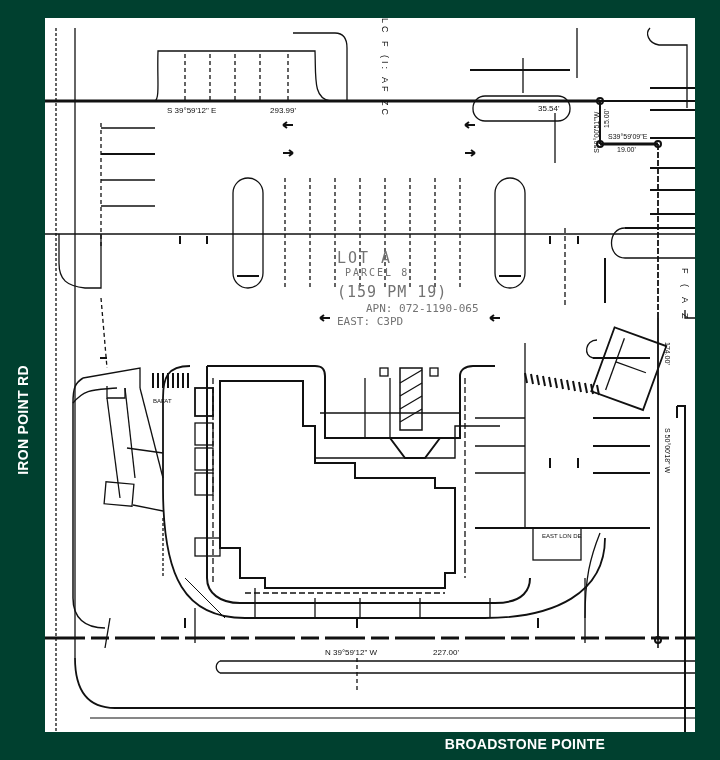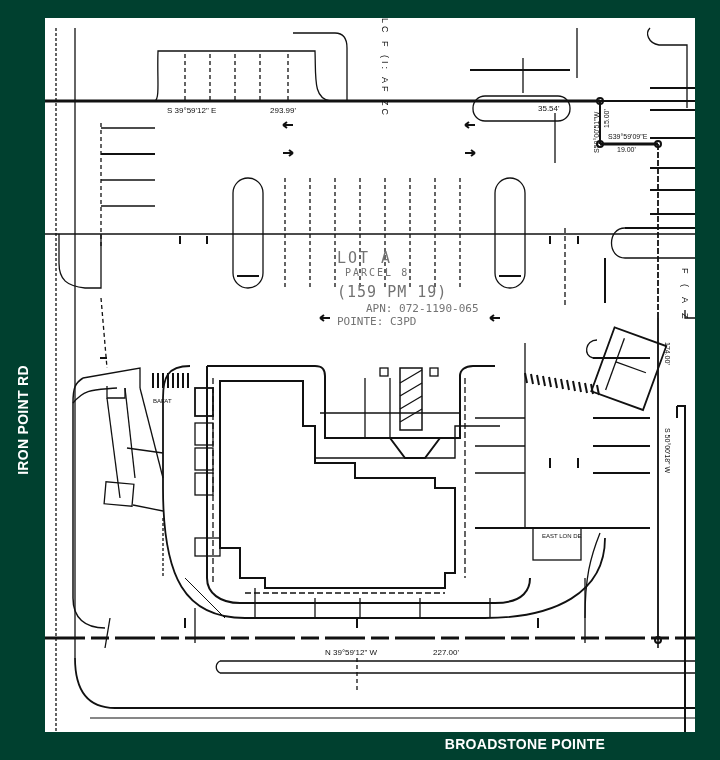--- a/index.html
+++ b/index.html
@@ -277,21 +277,21 @@
         <line x1="454" y1="258" x2="476" y2="258"></line>
         <line x1="55" y1="340" x2="62" y2="340"></line>
       </g>
     </g>
   </svg>
 
   <div class="lot-text" style="left:292px;top:233px;font-size:15px;letter-spacing:2px;">LOT A</div>
   <div class="lot-text" style="left:300px;top:250px;font-size:10px;letter-spacing:2px;text-align:center;">PARCEL 8</div>
   <div class="lot-text" style="left:292px;top:267px;font-size:15px;letter-spacing:1px;text-align:right;">(159 PM 19)</div>
   <div class="lot-text" style="left:304px;top:285px;font-size:11px;margin-left:17px;">APN: 072-1190-065</div>
-  <div class="lot-text" style="left:292px;top:298px;font-size:11px;">POINTE: C3PD</div>
+  <div class="lot-text" style="left:292px;top:298px;font-size:11px;">EAST: C3PD</div>
 
   <div class="dim" style="left:122px;top:88px;">S 39°59'12" E</div>
   <div class="dim" style="left:225px;top:88px;">293.99'</div>
   <div class="dim" style="left:493px;top:86px;">35.54'</div>
   <div class="dim v" style="left:548px;top:135px;font-size:7px;">S50°00'51"W</div>
   <div class="dim v" style="left:558px;top:110px;font-size:7px;">15.00'</div>
   <div class="dim" style="left:563px;top:115px;font-size:7px;">S39°59'09"E</div>
   <div class="dim" style="left:572px;top:128px;font-size:7px;">19.00'</div>
   <div class="dim v2" style="left:626px;top:324px;font-size:7px;">174.00'</div>
   <div class="dim v2" style="left:626px;top:410px;font-size:7px;">S 50°00'18" W</div>

